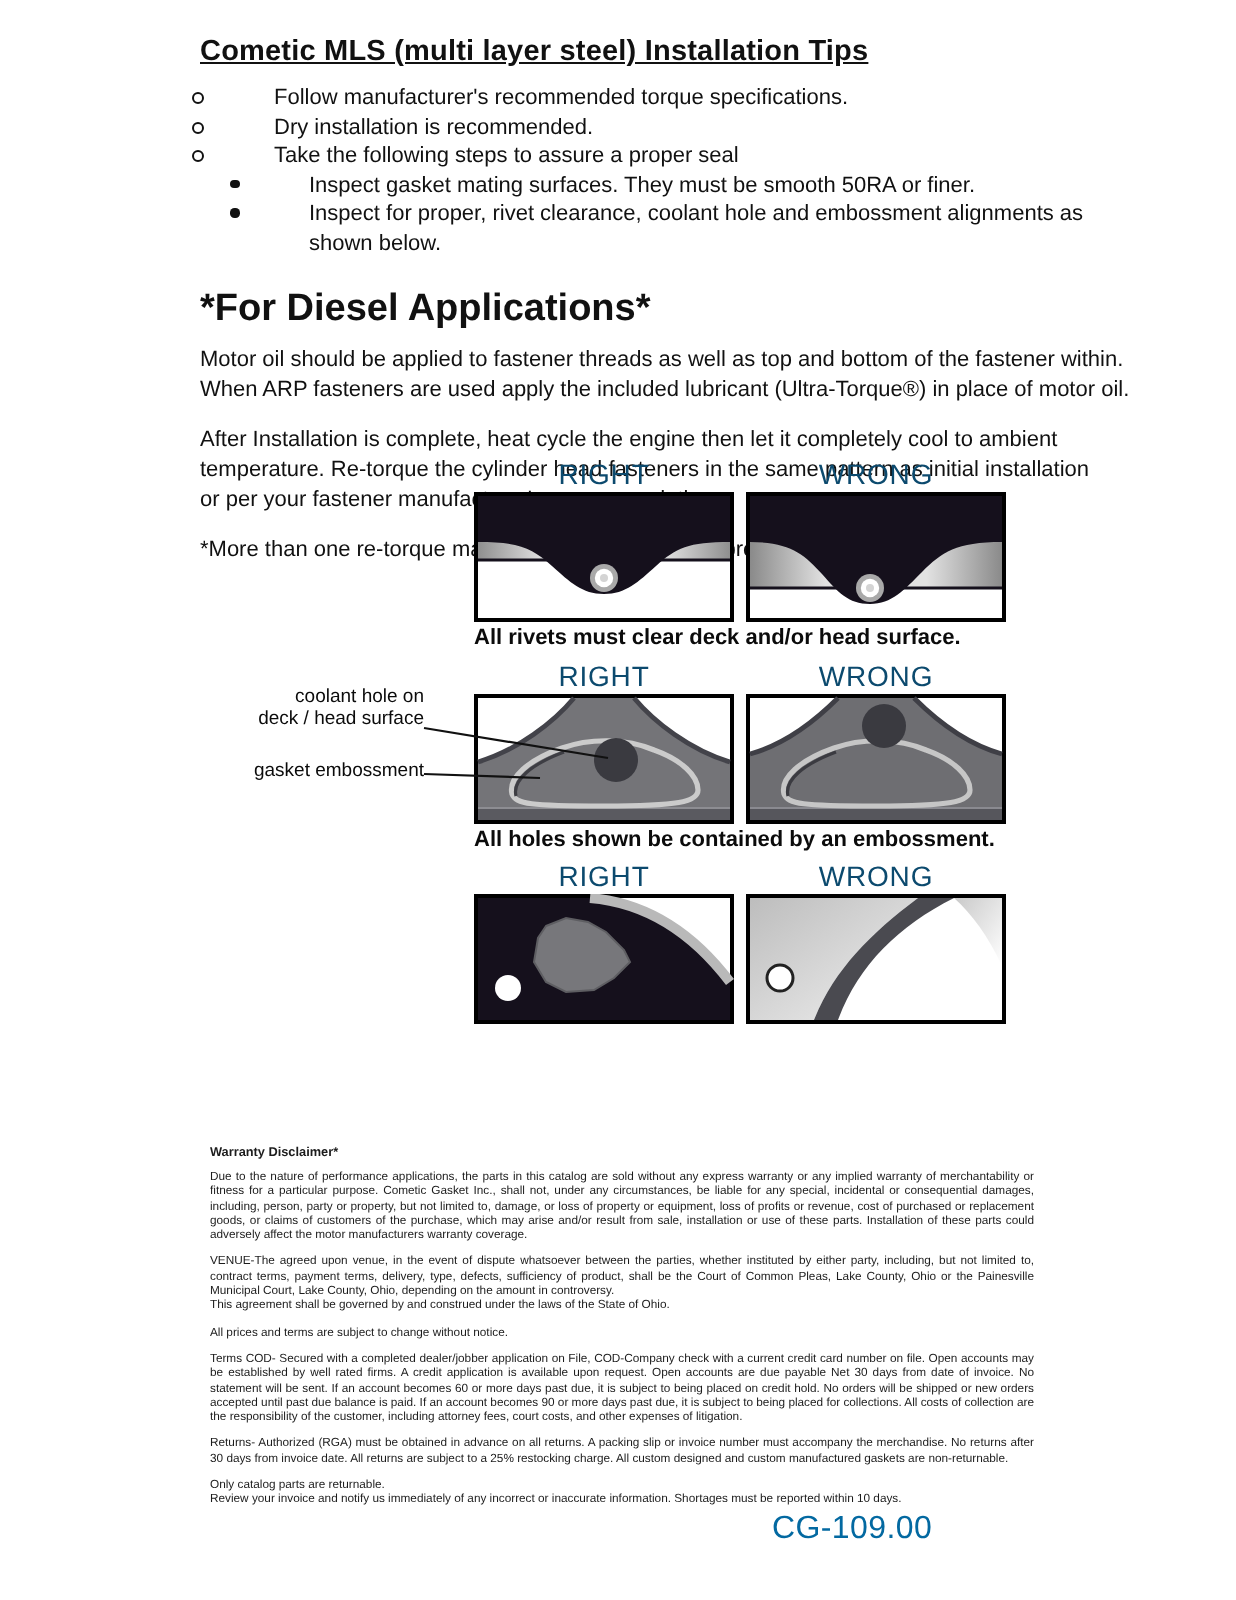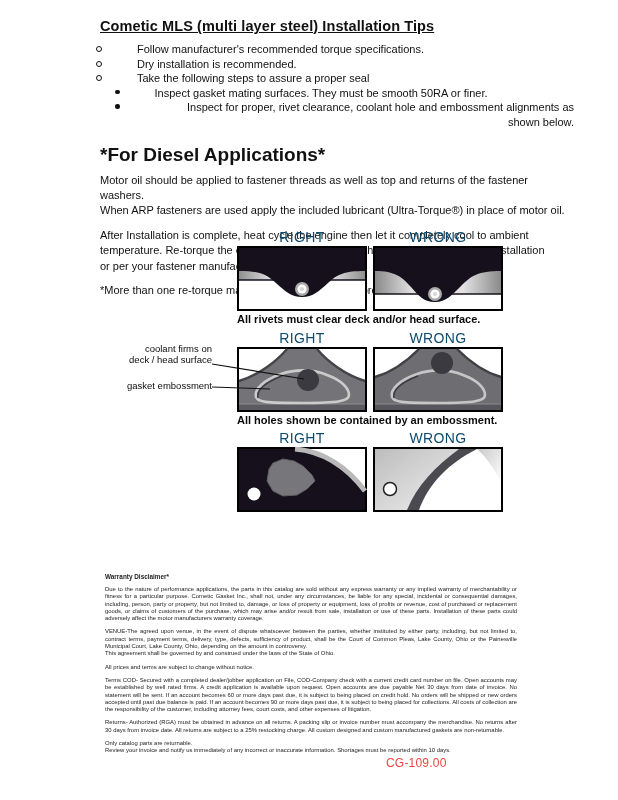--- a/index.html
+++ b/index.html
@@ -5,39 +5,39 @@
   html,body{margin:0;padding:0;background:#fff;}
   .page{position:relative;width:618px;height:800px;background:#ffffff;overflow:hidden;
         font-family:"Liberation Sans","DejaVu Sans",sans-serif;color:#111;}
 
   
   .doc-head{position:absolute;left:96px;top:18px;width:478px;}
   .doc-title{font-size:14.5px;font-weight:bold;text-decoration:underline;margin:0 0 8px 4px;letter-spacing:.1px;}
   .bullet{display:flex;font-size:11px;line-height:14.6px;gap:31px;}
   .bullet .mk-open{flex:0 0 auto;width:4px;height:4px;border:1px solid #111;border-radius:50%;margin:4px 4px 0 0;}
   .bullet .mk-dot{flex:0 0 auto;width:4.5px;height:4.5px;background:#111;border-radius:50%;margin:4px 4px 0 0;}
-  .sub{margin-left:19px;text-align:right;}
+  .sub{margin-left:19px;}
   .diesel-head{font-size:19px;font-weight:bold;margin:14px 0 7px 4px;}
   .para{margin:0 0 10px 4px;}
   .para div{font-size:11px;line-height:15.2px;}
   .note-line{font-size:11px;margin-left:4px;margin-top:2px;}
 
   
   .dg-label{position:absolute;width:130px;text-align:center;font-size:14px;letter-spacing:.4px;color:#0c4a6e;}
   .dg-box{position:absolute;width:130px;height:65px;}
   .dg-caption{position:absolute;font-size:11px;font-weight:bold;line-height:12.5px;color:#0b0b0b;}
   .callout{position:absolute;width:94px;text-align:right;font-size:9.5px;line-height:11px;color:#0b0b0b;}
   .callout-lines{position:absolute;left:208px;top:357px;z-index:5;pointer-events:none;}
 
   
   .legal{position:absolute;left:105px;top:573px;width:412px;color:#1c1c1c;}
   .legal-head{font-size:6.4px;font-weight:bold;margin:0 0 6px 0;}
   .legal p{font-size:5.9px;line-height:7.3px;margin:0 0 6px 0;text-align:justify;}
   .legal p.tight{margin-bottom:0;}
-  .page-code{position:absolute;left:386px;top:756px;font-size:12px;color:#ef4444;letter-spacing:.2px;}
+  .page-code{position:absolute;left:386px;top:756px;font-size:16px;color:#0369a1;letter-spacing:.2px;}
 </style>
 </head>
 <body>
 
 <div class="page">
 
   <div class="doc-head">
     <div class="doc-title">Cometic MLS (multi layer steel) Installation Tips</div>
 
     <div class="bullet">
@@ -57,21 +57,21 @@
       <span>Inspect gasket mating surfaces.  They must be smooth 50RA or finer.</span>
     </div>
     <div class="bullet sub">
       <span class="mk-dot"></span>
       <span>Inspect for proper, rivet clearance, coolant hole and embossment alignments as shown below.</span>
     </div>
 
     <div class="diesel-head">*For Diesel Applications*</div>
 
     <div class="para">
-      <div>Motor oil should be applied to fastener threads as well as top and returns of the fastener washers.</div>
+      <div>Motor oil should be applied to fastener threads as well as top and bottom of the fastener within.</div>
       <div>When ARP fasteners are used apply the included lubricant (Ultra-Torque®) in place of motor oil.</div>
     </div>
     <div class="para">
       <div>After Installation is complete, heat cycle the engine then let it completely cool to ambient</div>
       <div>temperature. Re-torque the cylinder head fasteners in the same pattern as initial installation</div>
       <div>or per your fastener manufacturer's recommendations.</div>
     </div>
     <div class="note-line">*More than one re-torque may be required to achieve proper fastener stretch*</div>
   </div>
 
@@ -117,21 +117,21 @@
       <circle cx="62" cy="48" r="2" fill="#d4d4d4"></circle>
     </svg>
   </div>
 
   <div class="dg-caption" style="left:237px;top:313px;">All rivets must clear deck and/or head surface.</div>
 
   <div class="dg-label" style="left:237px;top:330px;">RIGHT</div>
   <div class="dg-label" style="left:373px;top:330px;">WRONG</div>
 
   <div class="callout" style="left:118px;top:343px;">
-    <div>coolant firms on</div>
+    <div>coolant hole on</div>
     <div>deck / head surface</div>
   </div>
   <div class="callout" style="left:118px;top:380px;">gasket embossment</div>
 
   <div class="dg-box" style="left:237px;top:347px;">
     <svg width="130" height="65" viewBox="0 0 130 65">
       <rect x="1" y="1" width="128" height="63" fill="#747478" stroke="#000" stroke-width="2"></rect>
       <path d="M2,2 H50 C40,14 22,28 2,34 Z" fill="#ffffff"></path>
       <path d="M80,2 H128 V34 C108,28 90,14 80,2 Z" fill="#ffffff"></path>
       <path d="M50,2 C40,14 22,28 2,34" stroke="#43434a" stroke-width="2.4" fill="none"></path>

